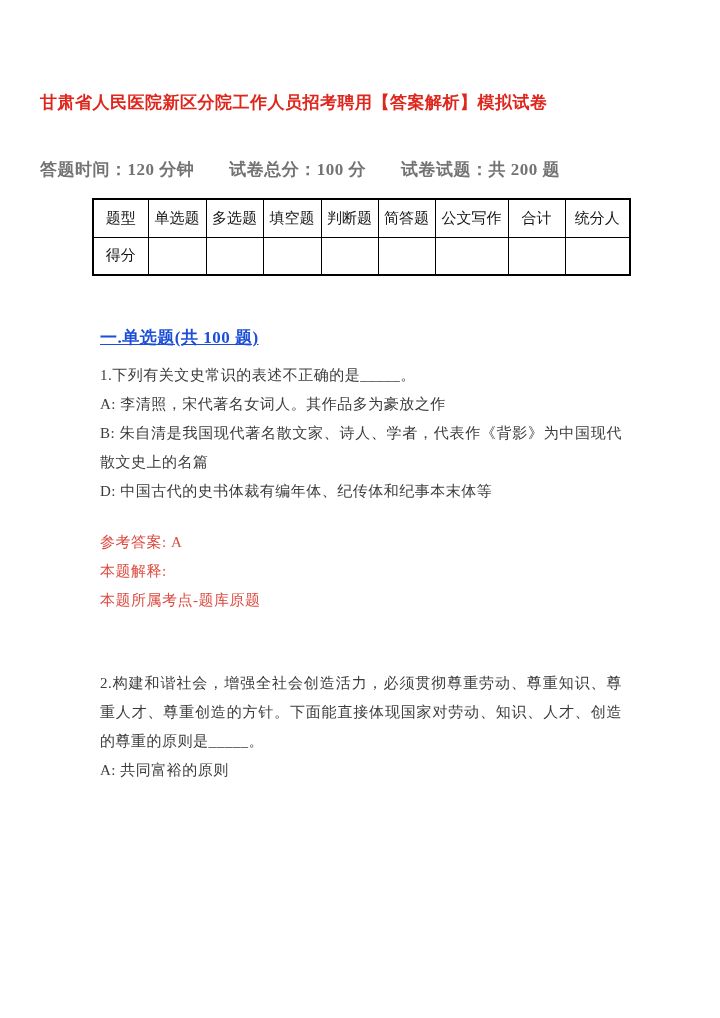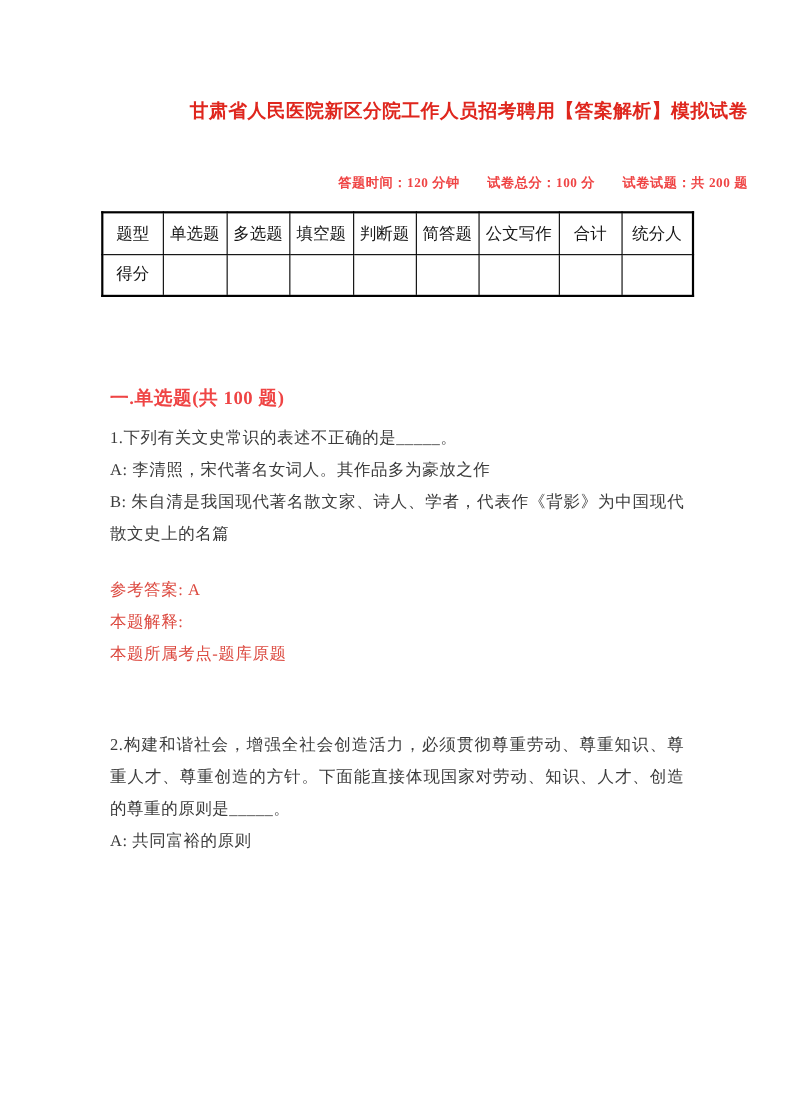--- a/index.html
+++ b/index.html
@@ -17,35 +17,34 @@
     position: relative;
     width: 720px;
     height: 1018px;
     margin: 0 auto;
     background: var(--page-bg);
     overflow: hidden;
   }
 
   .doc-title {
     margin: 90px 40px 0 40px;
-    text-align: right;
+    text-align: left;
     font-size: 17px;
     line-height: 26px;
     font-weight: bold;
     color: var(--title-red);
     letter-spacing: 0.5px;
-    font-family: Liberation Mono, monospace;
   }
 
   .meta-line {
     margin: 42px 40px 0 40px;
-    text-align: right;
-    font-size: 12px;
+    text-align: left;
+    font-size: 17px;
     font-weight: bold;
-    color: #ef4444;
+    color: #737373;
     letter-spacing: 0.5px;
   }
 
   .score-table {
     margin: 17px 0 0 92px;
     width: 537px;
     border-collapse: collapse;
     table-layout: fixed;
     border: 2px solid var(--table-border);
     padding-left: 42px;
@@ -55,25 +54,26 @@
     height: 38px;
     text-align: center;
     vertical-align: middle;
     font-size: 15px;
     color: #151515;
     overflow: hidden;
     white-space: nowrap;
   }
 
   .section-heading {
-    margin: 80px 100px 0 100px;
+    margin: 50px 100px 0 100px;
     font-size: 17px;
     font-weight: bold;
-    color: #ef4444;
+    color: #1d4ed8;
     letter-spacing: 0.5px;
+    text-decoration: underline;
   }
 
   .qa {
     margin: 12px 98px 0 100px;
     font-size: 15px;
     line-height: 29px;
     color: var(--body-text);
     text-align: justify;
     letter-spacing: 0.5px;
   }
@@ -139,20 +139,21 @@
   </table>
 
   <h2 class="section-heading">一.单选题(共 100 题)</h2>
 
   <div class="qa">
 
     <div>
       <p>1.下列有关文史常识的表述不正确的是_____。</p>
       <p>A: 李清照，宋代著名女词人。其作品多为豪放之作</p>
       <p>B: 朱自清是我国现代著名散文家、诗人、学者，代表作《背影》为中国现代散文史上的名篇</p>
+      <p>D: 中国古代的史书体裁有编年体、纪传体和纪事本末体等</p>
 
       <div class="answer-block">
         <p>参考答案: A</p>
         <p>本题解释:</p>
       </div>
 
       <p class="source-line">本题所属考点-题库原题</p>
     </div>
 
     <div class="question-2">

